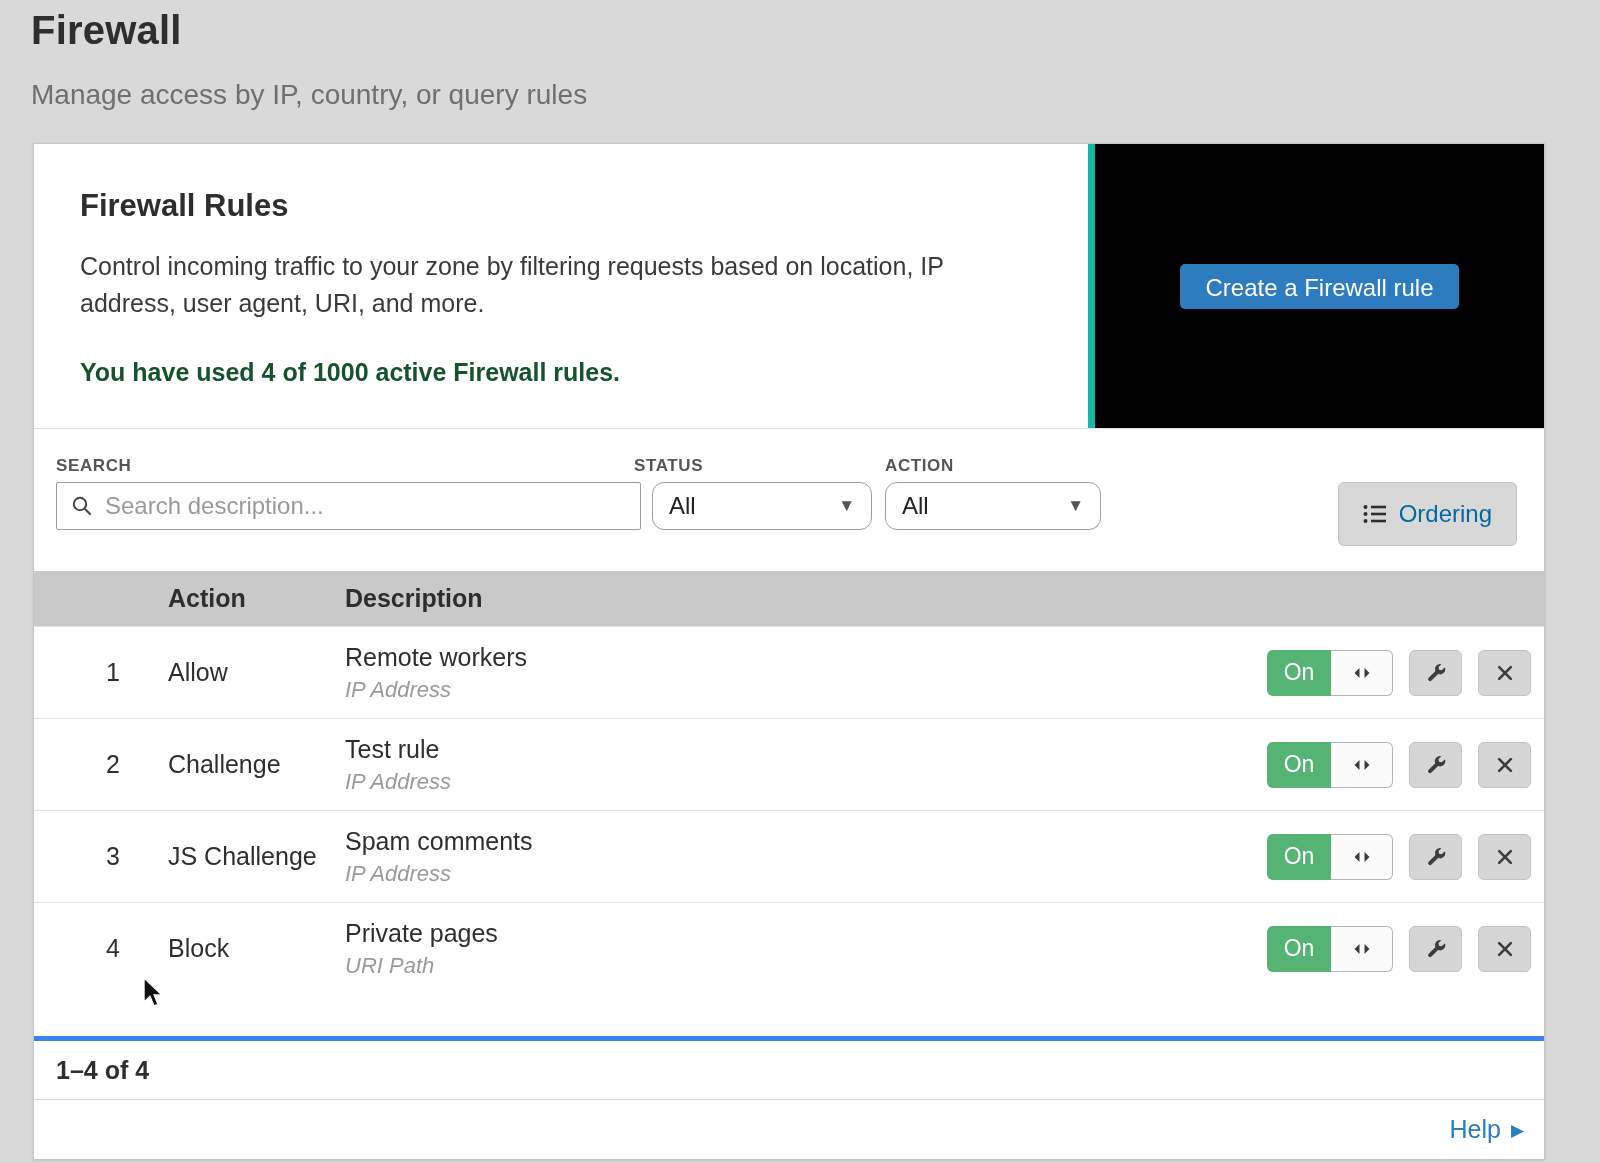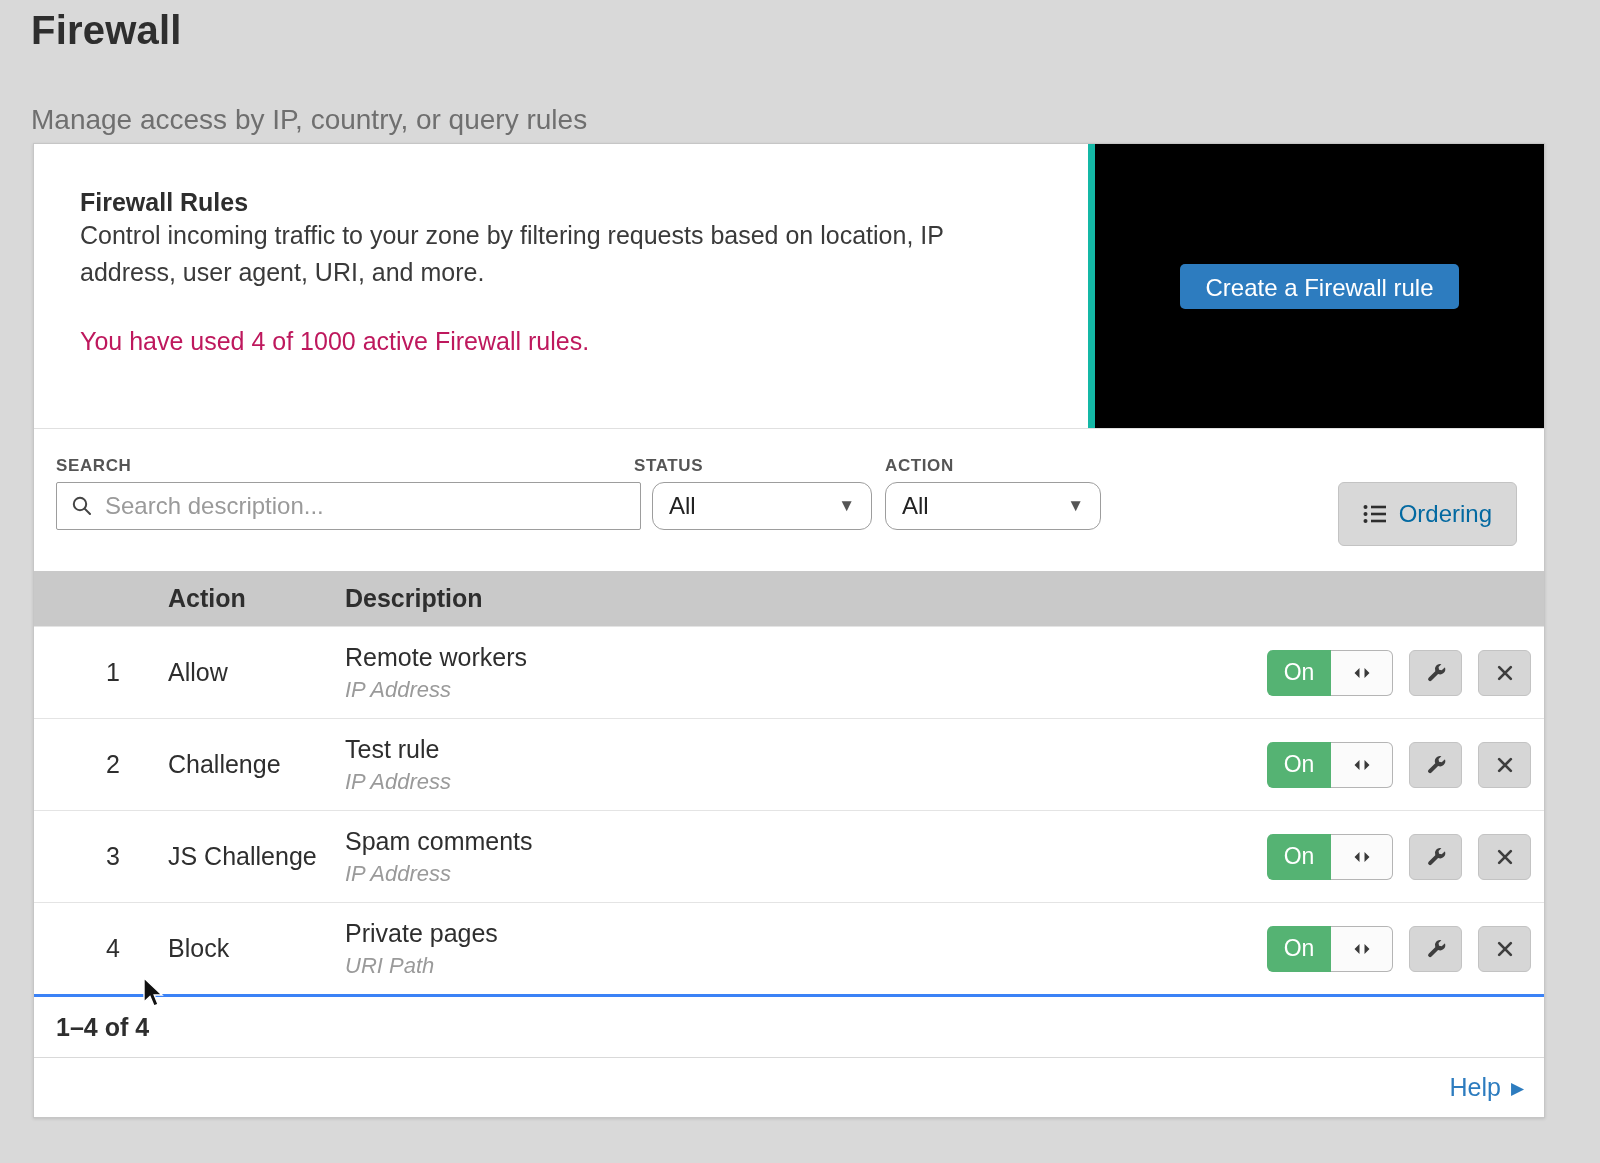--- a/index.html
+++ b/index.html
@@ -16,34 +16,34 @@
     font-family:"Liberation Sans","DejaVu Sans",sans-serif;
     color:#333;
   }
   
   .page-title{
     position:absolute;left:31px;top:8px;
     font-size:40px;font-weight:600;color:#2e2e2e;letter-spacing:.2px;
   }
   .page-subtitle{
     position:absolute;left:31px;top:79px;
-    font-size:28px;font-weight:400;color:#6f6f6f;margin-top:25px;
+    font-size:28px;font-weight:400;color:#6f6f6f;
   }
   
   .panel{
     position:absolute;left:33px;top:143px;width:1512px;
     background:#ffffff;border:1px solid #c6c6c6;
     box-shadow:0 1px 3px rgba(0,0,0,.12);
   }
   
   .top-section{display:flex;min-height:285px;border-bottom:1px solid #e0e0e0;}
   .top-left{flex:1;padding:44px 60px 30px 46px;}
-  .card-title{font-size:25px;font-weight:700;color:#2e2e2e;}
+  .card-title{font-size:31px;font-weight:700;color:#2e2e2e;margin-bottom:24px;}
   .card-desc{font-size:25px;line-height:37px;color:#3a3a3a;max-width:950px;}
-  .card-usage{font-size:25px;font-weight:400;color:#be185d;margin-top:36px;}
+  .card-usage{font-size:25px;font-weight:700;color:#14532d;margin-top:36px;}
   .top-right{
     width:456px;background:#000000;border-left:7px solid #14b8a6;
     display:flex;align-items:flex-start;justify-content:center;
   }
   .create-btn{
     margin-top:120px;
     background:var(--accent-blue);color:#fff;border:none;border-radius:5px;
     font-family:inherit;font-size:24px;font-weight:400;
     padding:10px 25px;height:45px;cursor:pointer;white-space:nowrap;
   }
@@ -112,22 +112,22 @@
     border-radius:0 6px 6px 0;
     display:flex;align-items:center;justify-content:center;
   }
   .icon-btn{
     width:53px;height:46px;background:#d6d6d6;border:1px solid #c3c3c3;
     border-radius:6px;display:flex;align-items:center;justify-content:center;
     cursor:pointer;padding:0;
   }
   
   .pagination-row{
-    height:63px;border-top:3px solid #3b82f6;display:flex;align-items:center;
-    padding-left:22px;font-size:25px;font-weight:600;color:#2e2e2e;
+    height:63px;border-top:5px solid #3b82f6;display:flex;align-items:center;
+    padding-left:22px;font-size:25px;font-weight:600;color:#2e2e2e;margin-top:42px;
   }
   .help-row{
     height:60px;border-top:1px solid #d9d9d9;display:flex;align-items:center;
     justify-content:flex-end;padding-right:20px;
   }
   .help-link{
     display:flex;align-items:center;gap:10px;cursor:pointer;
     color:var(--accent-blue);font-size:25px;text-decoration:none;
   }
   .help-arrow{font-size:17px;position:relative;top:1px;}

